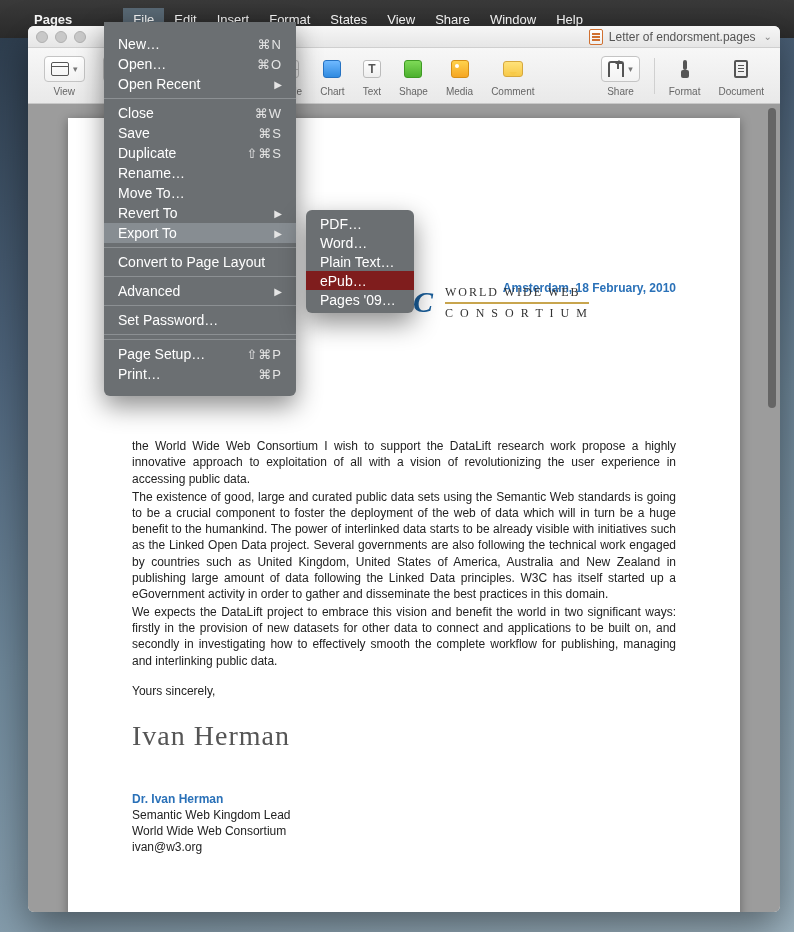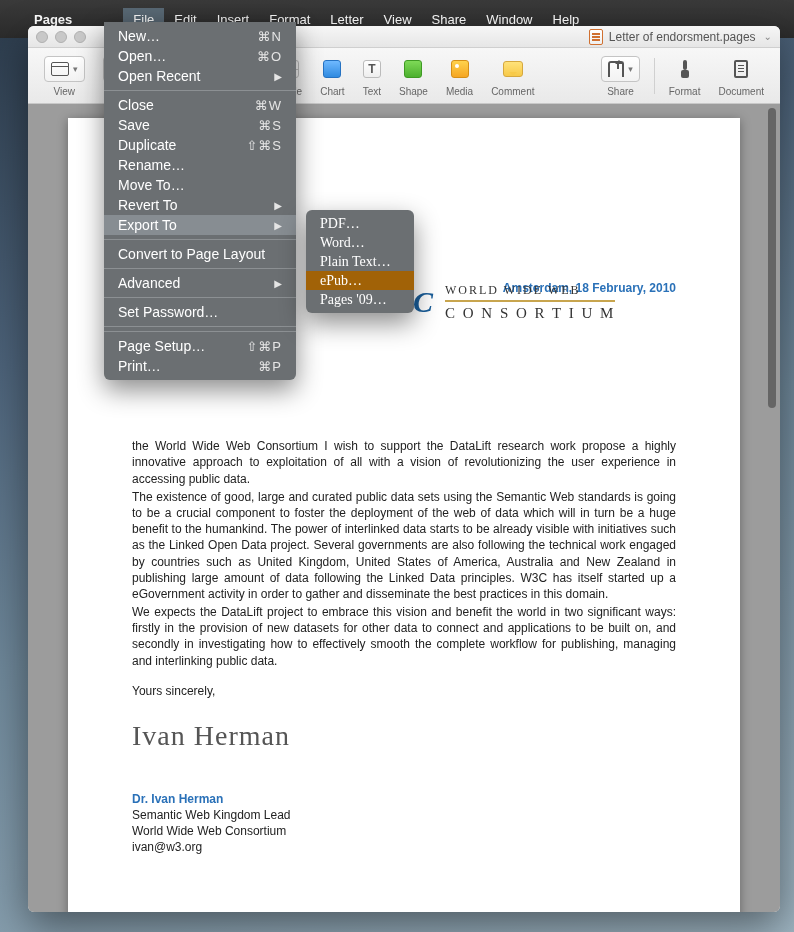--- a/index.html
+++ b/index.html
@@ -105,68 +105,68 @@
   .page .date { color:#2a71b8; font-weight:600; text-align:right; margin: 62px 0 30px; font-size:12px;}
   .page p { text-align: justify; margin: 2px 0; }
   .page .name { color:#2a71b8; font-weight:700; margin-top: 36px; }
   .page .sig { font-family: "Brush Script MT", cursive; font-size: 28px; color:#555; margin: 18px 0 6px; letter-spacing:1px;}
   .w3c-logo { display:flex; align-items:center; gap:12px; position:absolute; left:300px; top:164px;}
   .w3c-mark { font-family: Georgia, serif; font-size:30px; font-weight:700; }
   .w3c-mark .w { color:#1a5e9a; }
   .w3c-mark .c { color:#1a5e9a; font-style:italic;}
   .w3c-mark .three { color:#1a5e9a; }
   .w3c-text { font-family: Liberation Serif, serif; letter-spacing:2px; font-size:12px; color:#333; }
-  .w3c-text .sub { font-size:15px; letter-spacing:2px; display:block; border-top:2px solid #c8a54e; margin-top:2px; padding-top:1px;}
+  .w3c-text .sub { font-size:12px; letter-spacing:2px; display:block; border-top:2px solid #c8a54e; margin-top:2px; padding-top:1px;}
   .scrollbar { position:absolute; right:2px; top:4px; bottom:4px; width:12px;}
   .scrollbar .thumb { position:absolute; left:2px; right:2px; top:0; height:300px; background:rgba(0,0,0,.35); border-radius:5px; }
   
   .dropdown {
     position:absolute;
     left:104px; top:22px;
     width:192px;
     background:#6b6f72;
     color:#fff;
     font-size:14px;
     box-shadow: 0 10px 26px rgba(0,0,0,.45);
     border-radius: 0 0 6px 6px;
-    padding: 4px 0;
+    padding: 12px 0;
     z-index: 50;
   }
   .dropdown .row { display:flex; align-items:center; height:20px; padding:0 14px; justify-content:space-between;}
   .dropdown .row.hover { background:#878d92; }
   .dropdown .row .sc { color:#e5e5e5; font-size:13px; letter-spacing:1px;}
   .dropdown .row .arrow { font-size:10px; color:#e5e5e5;}
   .dropdown hr { border:none; border-top:1px solid #8c9093; margin:4px 0;}
   .submenu {
     position:absolute;
     left:306px; top:210px;
     width:108px;
     background:#6b6f72;
     color:#fff;
     font-size:14px;
     box-shadow: 0 10px 26px rgba(0,0,0,.45);
     border-radius: 6px;
     padding:4px 0;
     z-index:60;
   }
-  .submenu .row { height:19px; display:flex; align-items:center; padding:0 14px;font-family:Liberation Serif, serif;}
-  .submenu .row.sel { background:#a16207;text-align:right; }
+  .submenu .row { height:19px; display:flex; align-items:center; padding:0 14px;}
+  .submenu .row.sel { background:#7f1d1d;text-align:right; }
 </style>
 </head>
 <body>
 
 <div class="menubar">
   <span class="apple"></span>
   <span class="app">Pages</span>
   <span id="menubar-items" style="display: inline-flex; padding-left: 41px;">
       <span class="mitem active">File</span>
       <span class="mitem">Edit</span>
       <span class="mitem">Insert</span>
       <span class="mitem">Format</span>
-      <span class="mitem">Letter</span>
+      <span class="mitem">States</span>
       <span class="mitem">View</span>
       <span class="mitem">Share</span>
       <span class="mitem">Window</span>
       <span class="mitem">Help</span>
     </span>
 </div>
 
 <div class="window">
   <div class="titlebar">
     <div class="tl-buttons">

